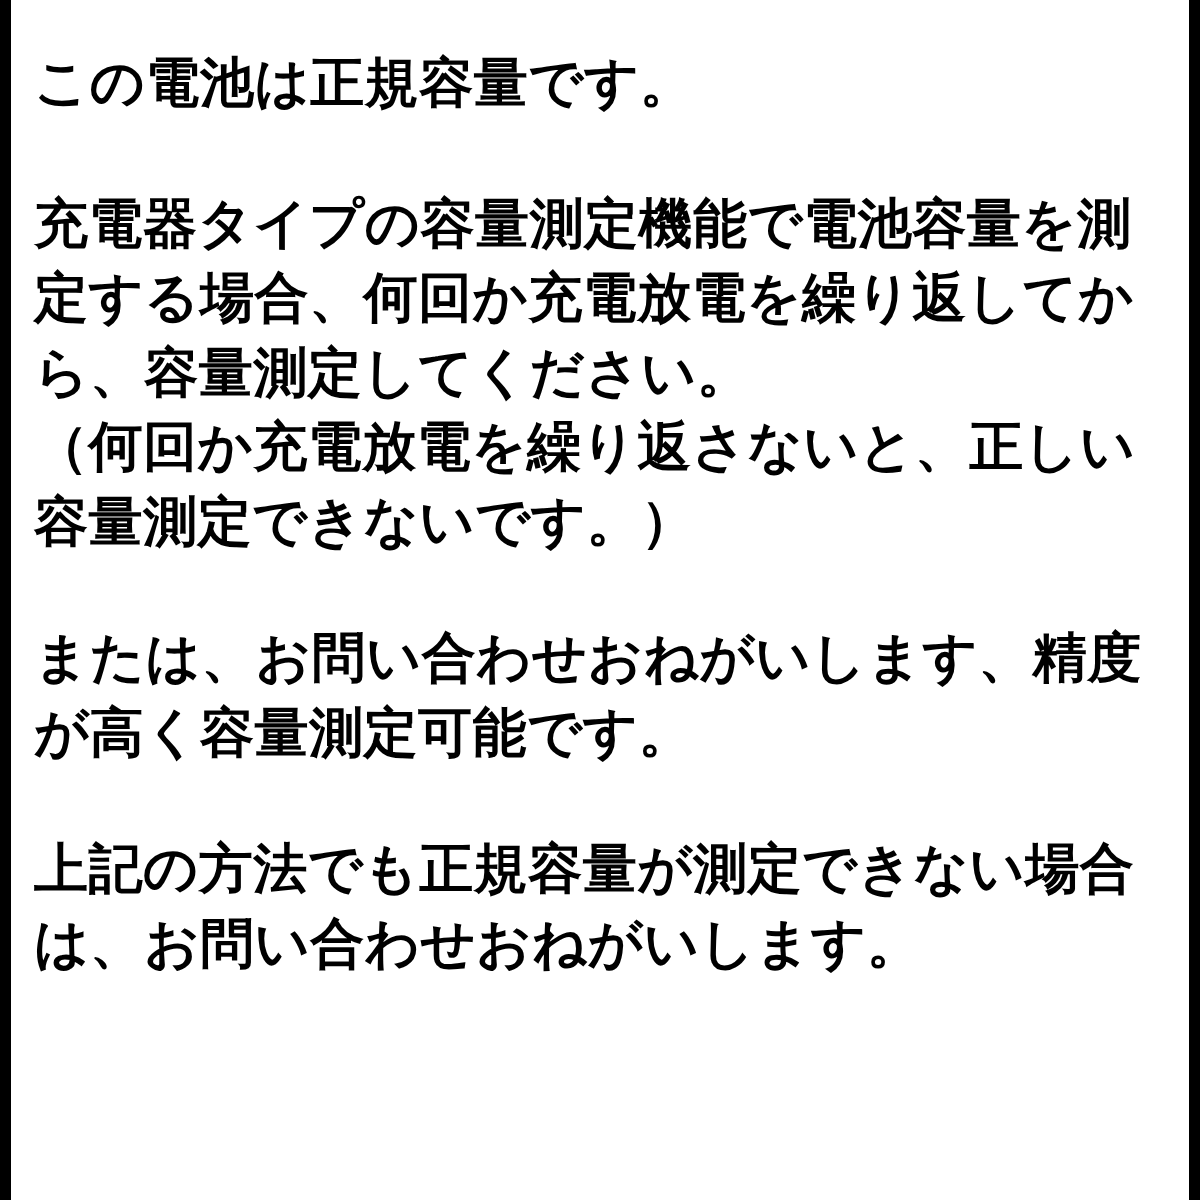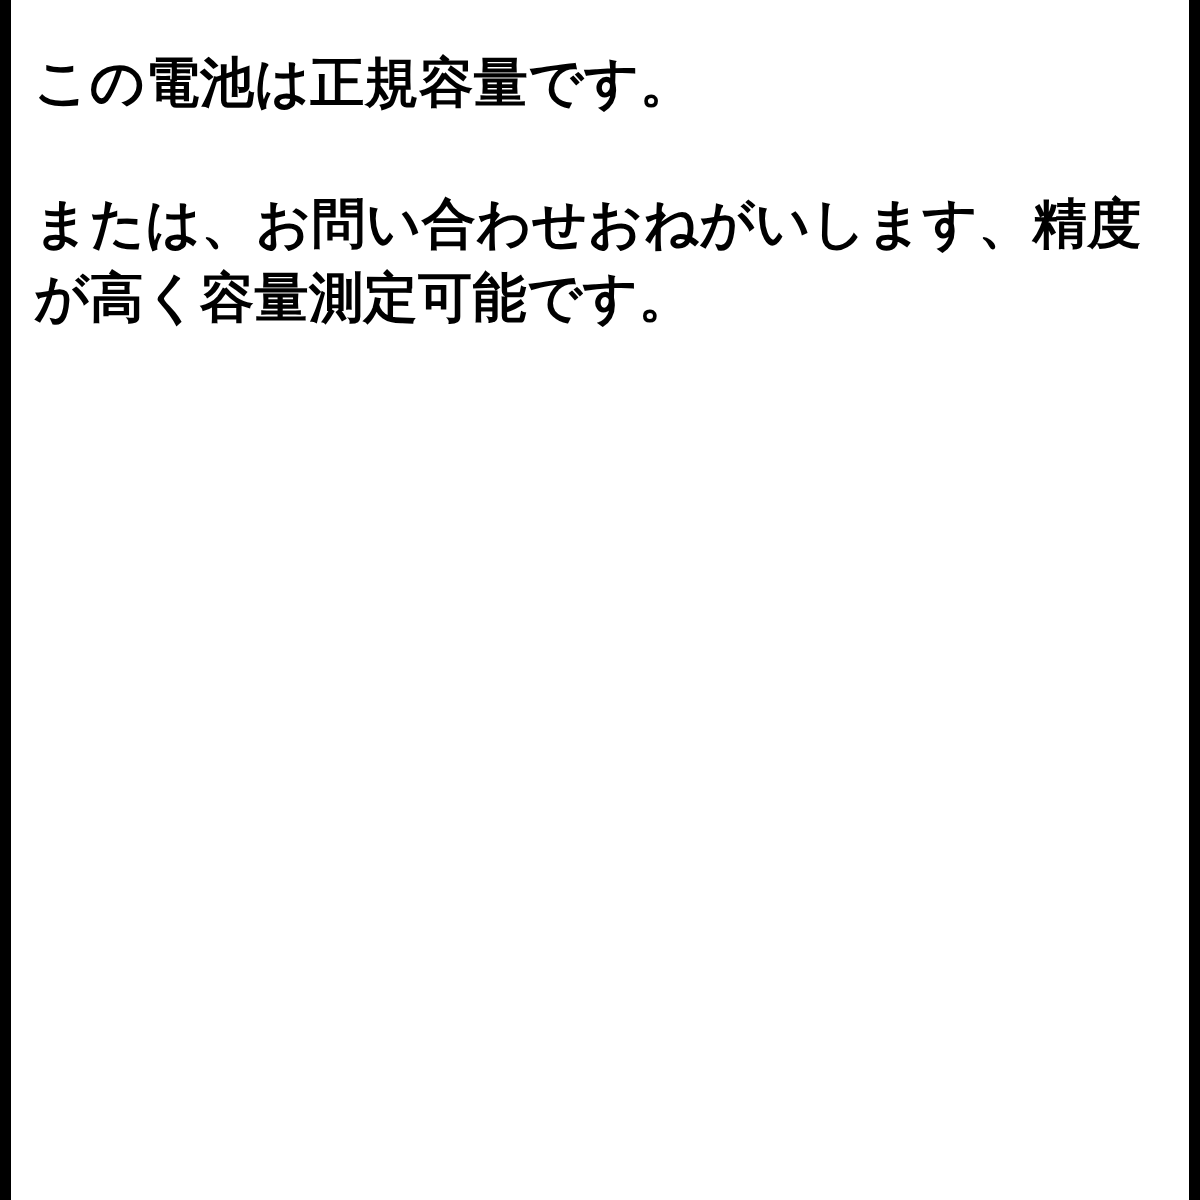--- a/index.html
+++ b/index.html
@@ -53,18 +53,21 @@
 <body>
 
 <div class="page">
 
   <div class="edge-bar left"></div>
   <div class="edge-bar right"></div>
 
   <div class="content">
     <p class="para p1">この電池は正規容量です。</p>
 
+    <p class="para p2">充電器タイプの容量測定機能で電池容量を測定する場合、何回か充電放電を繰り返してから、容量測定してください。
+（何回か充電放電を繰り返さないと、正しい容量測定できないです。）</p>
 
     <p class="para p3">または、お問い合わせおねがいします、精度が高く容量測定可能です。</p>
 
+    <p class="para p4">上記の方法でも正規容量が測定できない場合は、お問い合わせおねがいします。</p>
   </div>
 
 </div>
 
 </body></html>

